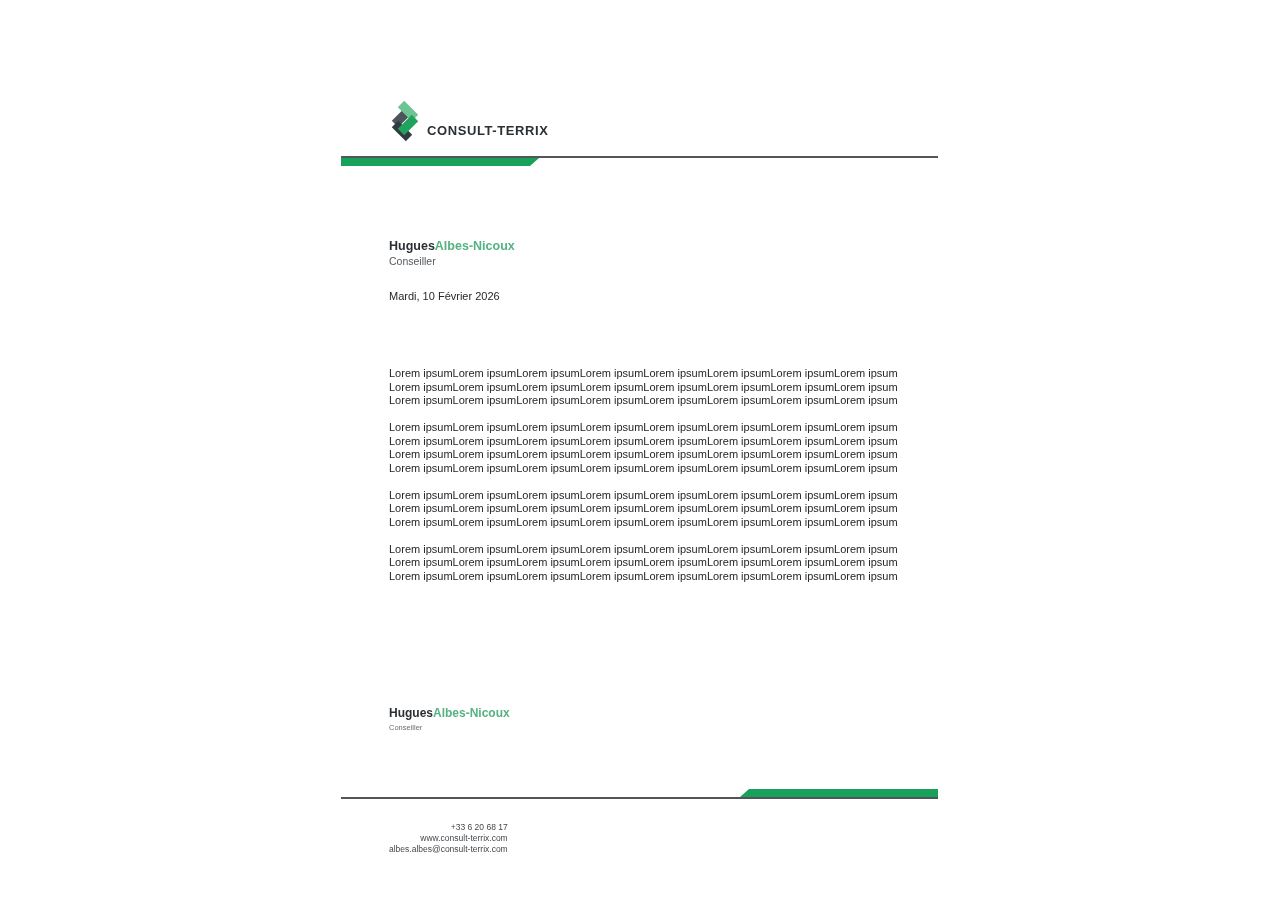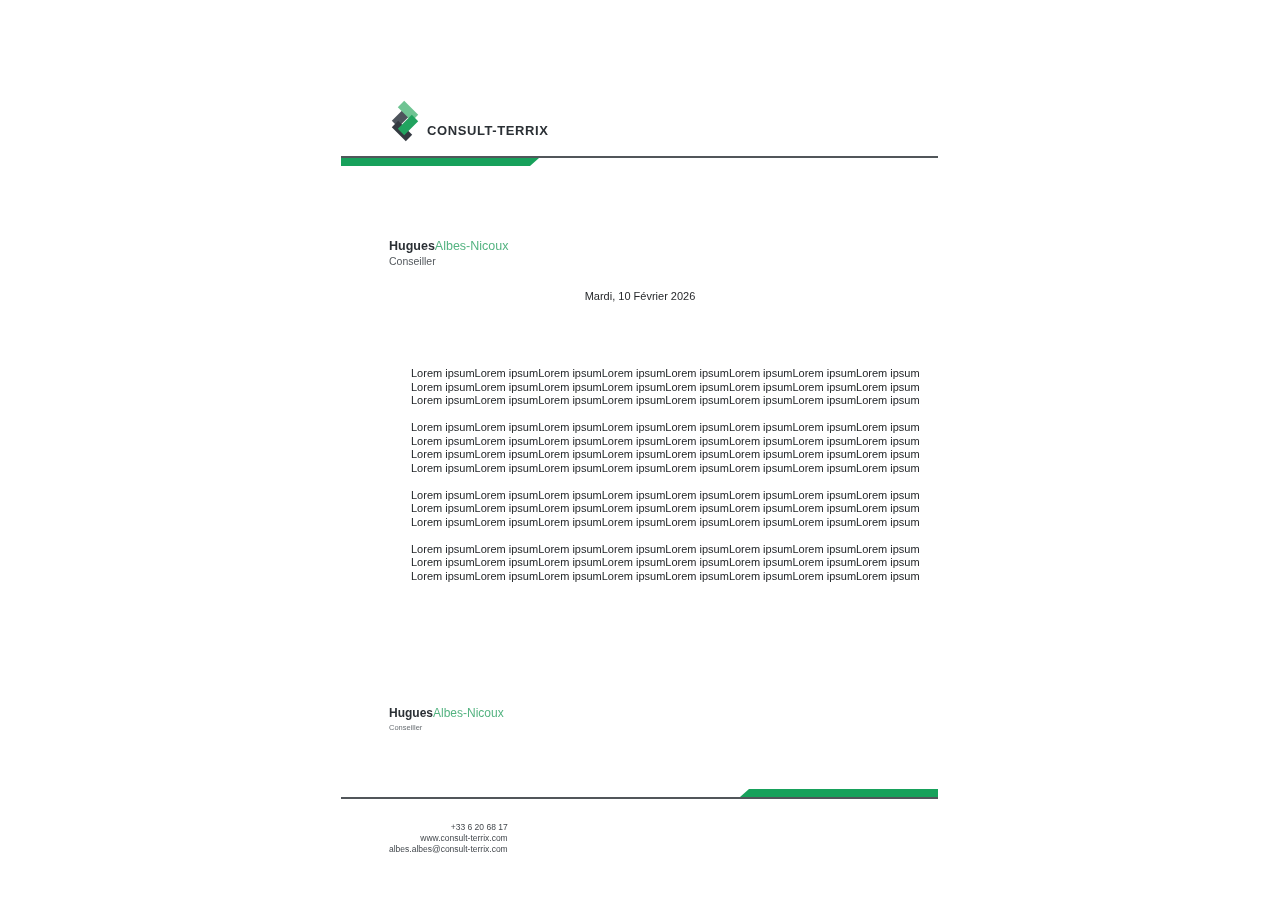--- a/index.html
+++ b/index.html
@@ -15,31 +15,31 @@
   }
   .header-rule{position:absolute;left:341px;top:156px;width:597px;height:2px;background:var(--rule-gray,#51565a);}
   .header-accent{
     position:absolute;left:341px;top:158px;width:198px;height:8px;background:var(--accent-green,#17a15b);
     clip-path:polygon(0 0,100% 0,calc(100% - 9px) 100%,0 100%);
   }
   
   .sender{position:absolute;left:389px;top:239px;}
   .name-line{font-size:12.5px;white-space:nowrap;}
   .name-first{font-weight:700;color:#2b3035;}
-  .name-last{font-weight:400;color:var(--name-green,#54b381);}
+  .name-last{font-weight:700;color:var(--name-green,#54b381);}
   .sender .role{font-size:10.5px;color:#54595e;margin-top:2px;}
   
   .date-line{
-    position:absolute;left:389px;top:290px;width:502px;text-align:center;
+    position:absolute;left:389px;top:290px;width:502px;text-align:left;
     font-size:11px;color:#26282b;
   }
   
   .letter-body{
     position:absolute;left:389px;top:367px;width:503px;
-    font-size:11px;line-height:13.5px;color:#222528;margin-left:22px;
+    font-size:11px;line-height:13.5px;color:#222528;
   }
   .para{margin:0 0 13.5px 0;}
   .para .line{white-space:nowrap;}
   
   .signature{position:absolute;left:389px;top:706px;}
   .signature .name-line{font-size:12px;}
   .signature .role{font-size:7.5px;color:#6a6f74;margin-top:3px;}
   
   .footer-accent{
     position:absolute;left:740px;top:789px;width:198px;height:8px;background:var(--accent-green,#17a15b);

